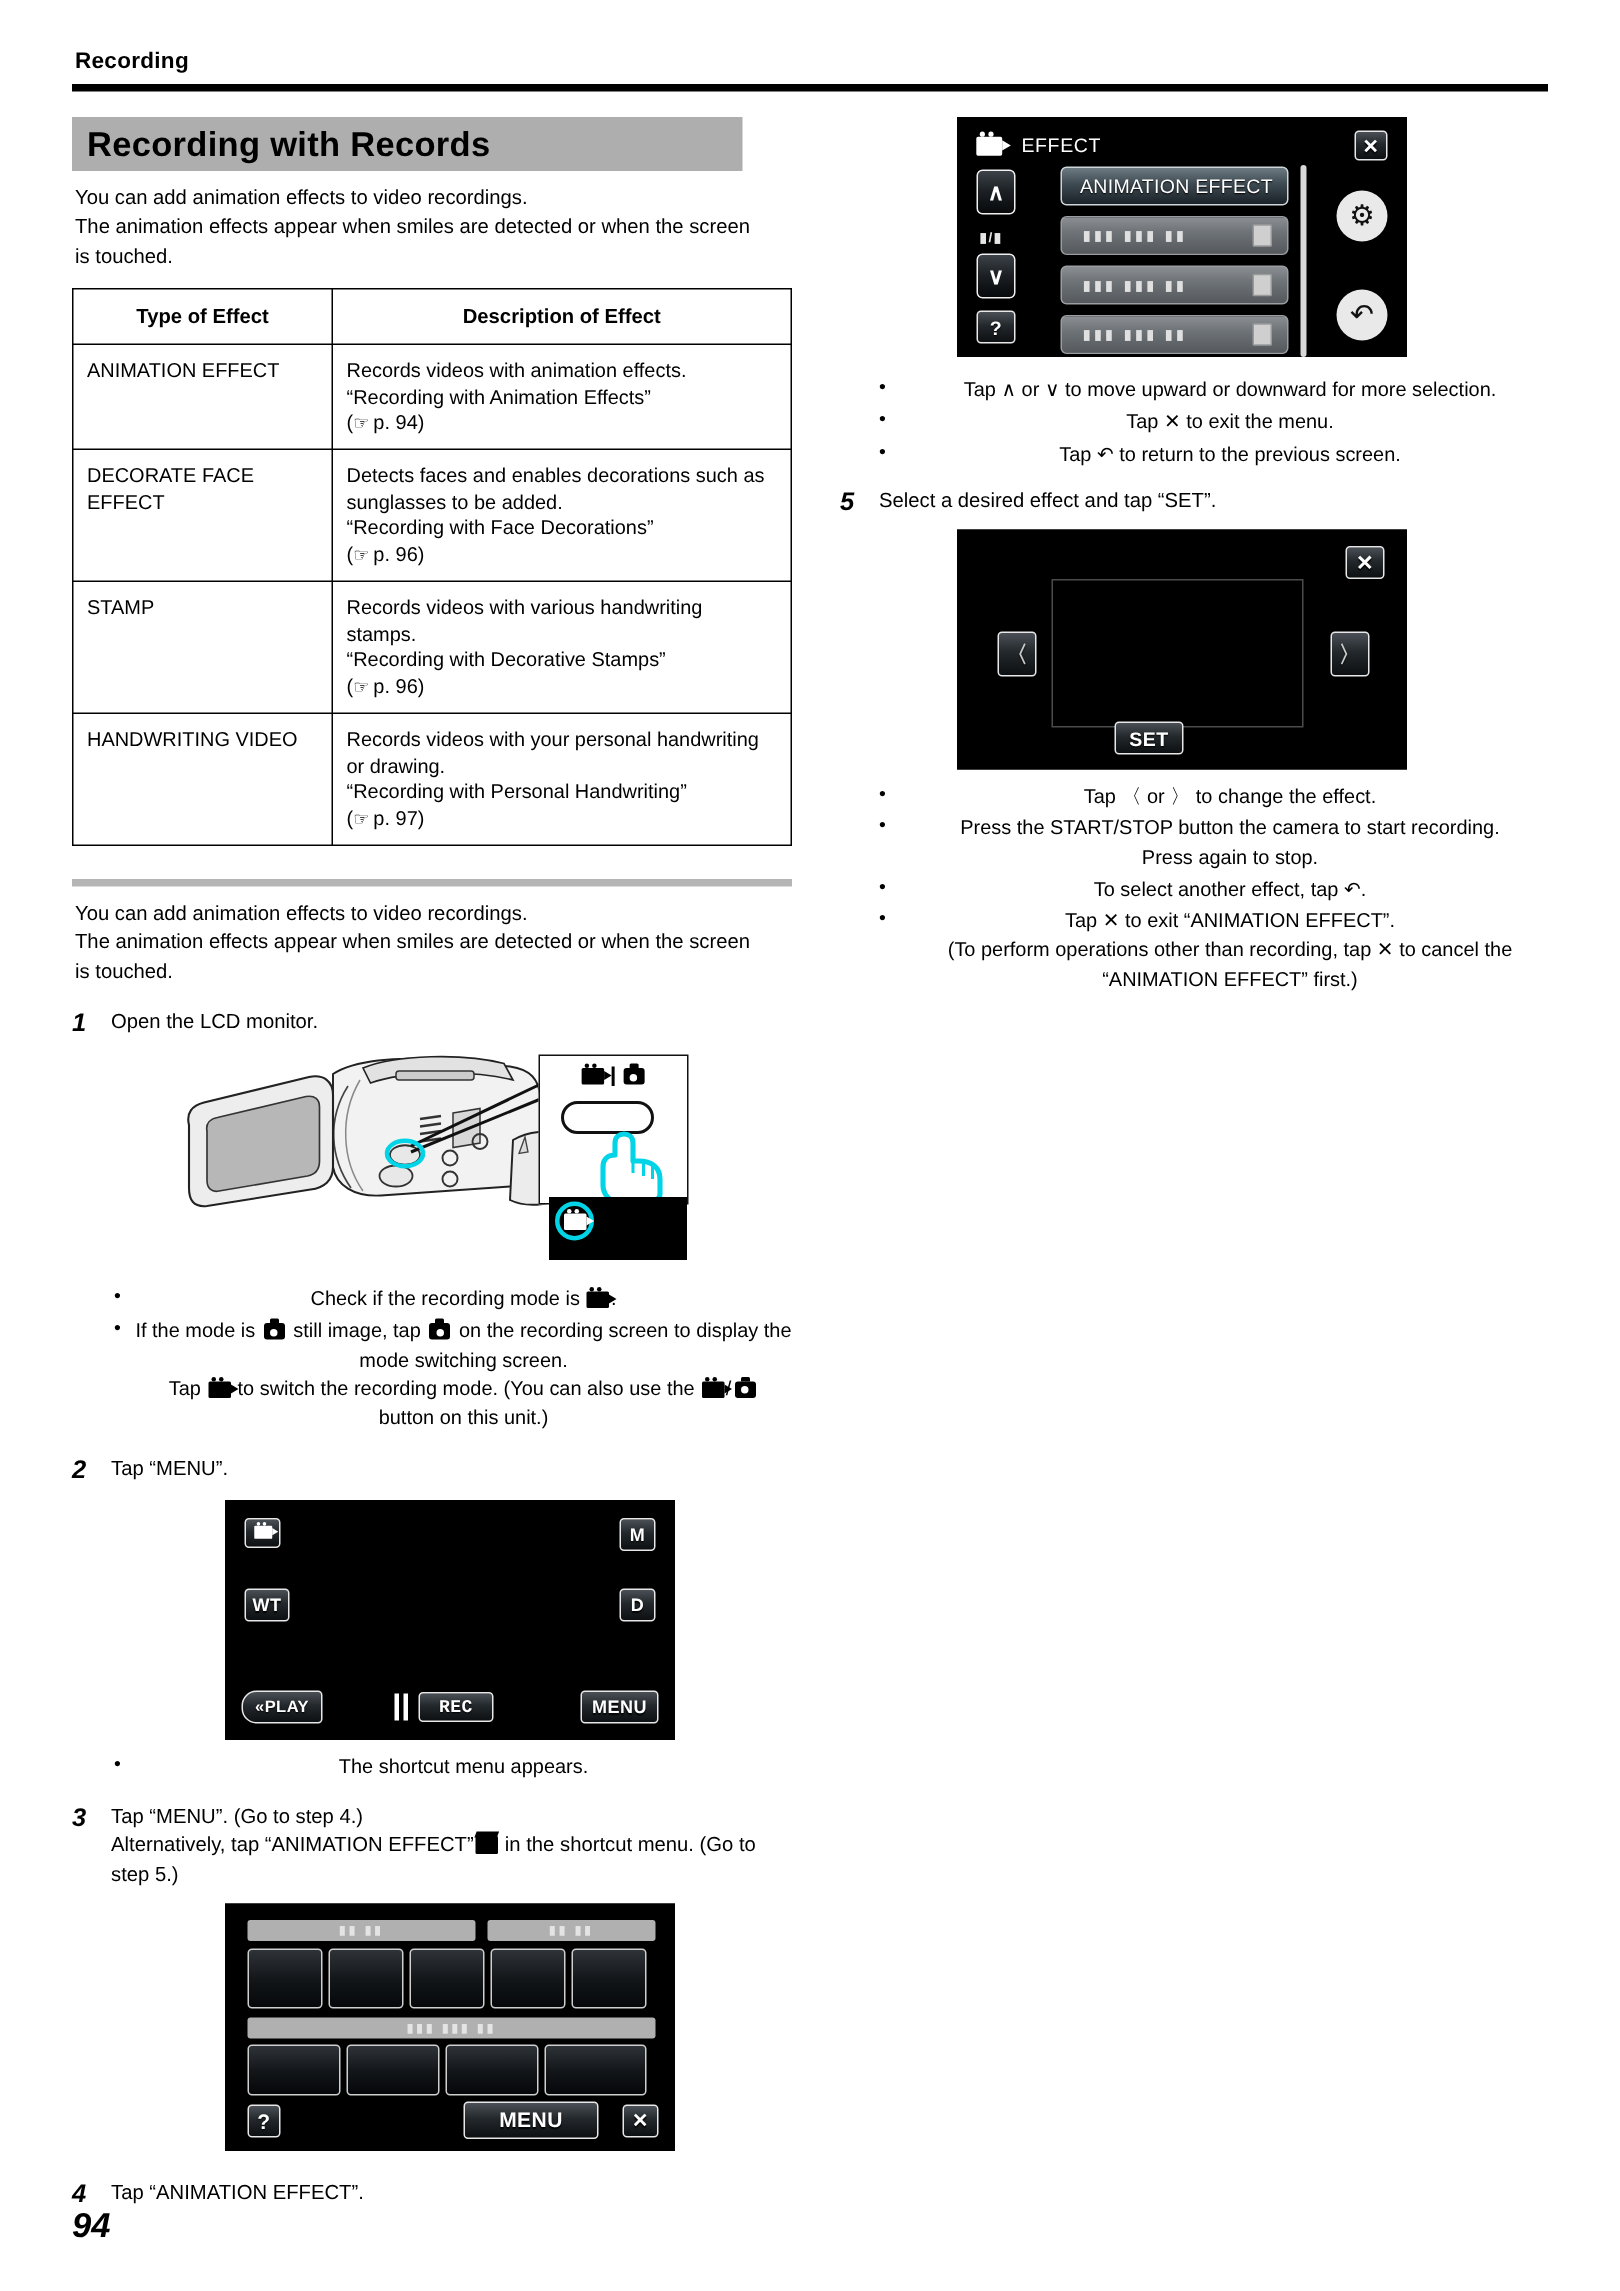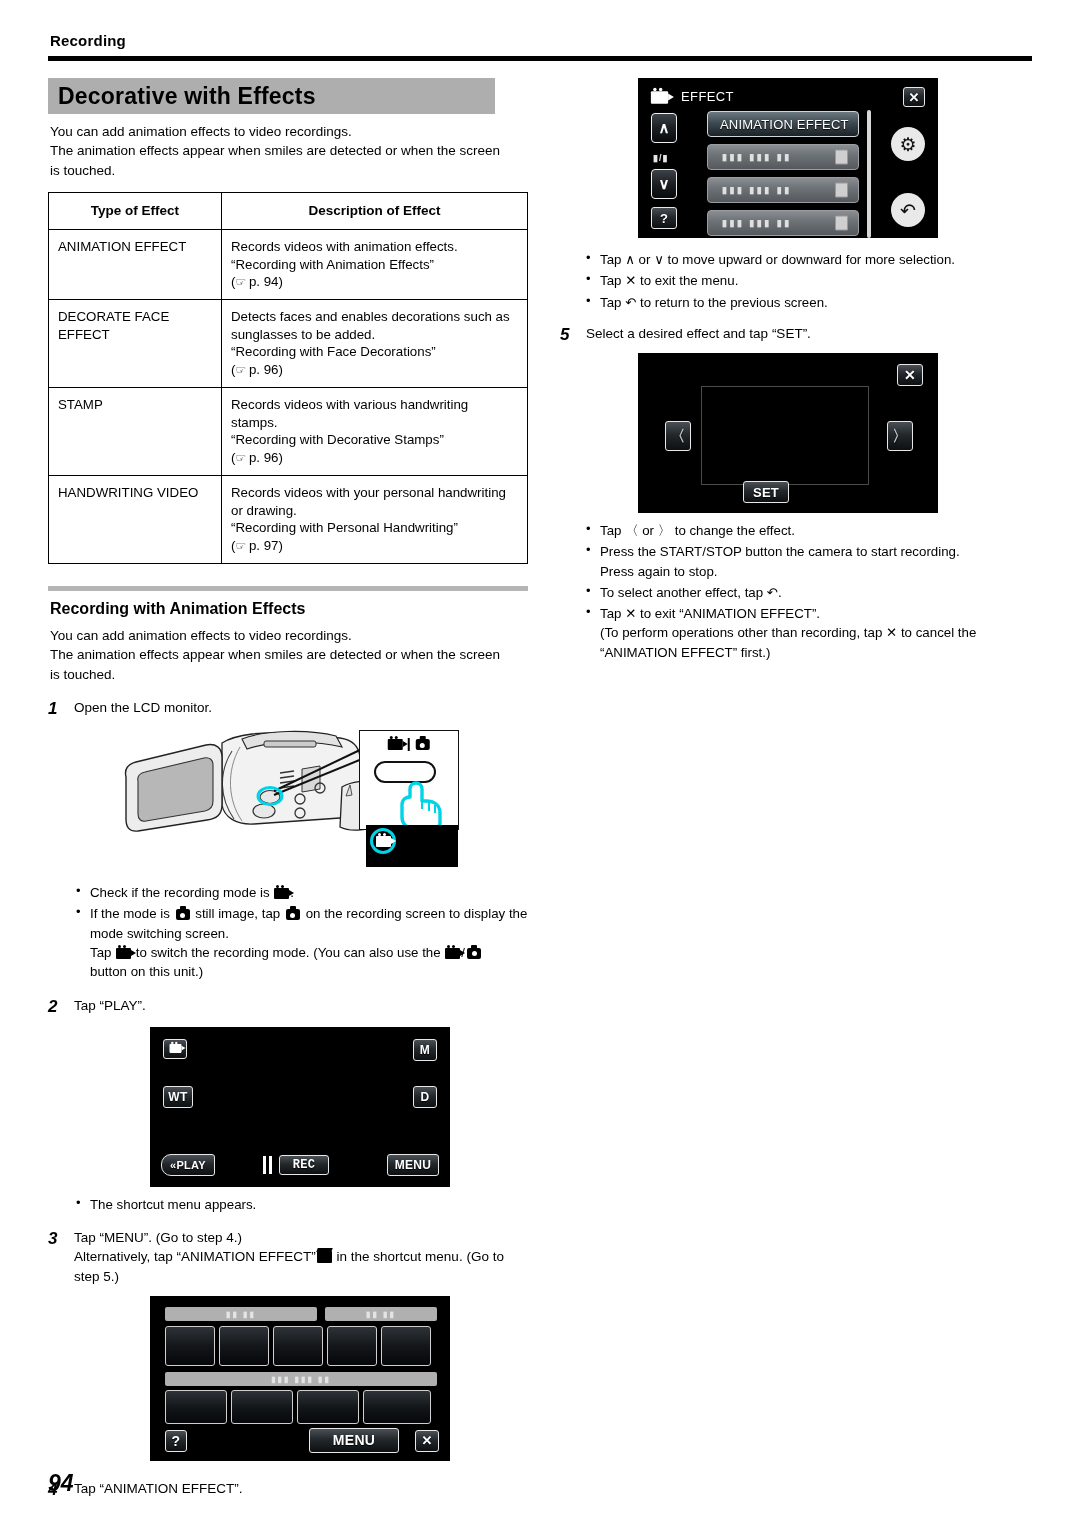--- a/index.html
+++ b/index.html
@@ -62,21 +62,21 @@
   .step { display:flex; margin-top:14px; }
   .step-num {
     width:26px; flex:0 0 26px;
     font-size:17px; font-style:italic; font-weight:bold;
     line-height:1.25;
   }
   .step-body { font-size:13.5px; line-height:1.43; flex:1; }
   .step-body p { margin:0; }
 
   
-  ul.bullets { list-style:none; margin:8px 0 0 0; padding:0; }
+  ul.bullets { list-style:none; margin:8px 0 0 0; padding:0;text-align:center; }
   ul.bullets > li {
     position:relative; padding-left:16px; margin-bottom:2px;
     font-size:13.3px; line-height:1.45;
   }
   ul.bullets > li:before {
     content:"•"; position:absolute; left:2px; top:-1px; font-size:13px;
   }
   ul.bullets.indent { margin-left:26px; }
 
   
@@ -206,21 +206,21 @@
 <body>
 
 <div class="page">
 
   <div class="running-head">Recording</div>
   <div class="head-rule"></div>
 
   <div class="col-left">
 
     <div class="title-bar">
-      <h1>Decorative with Effects</h1>
+      <h1>Recording with Records</h1>
     </div>
 
     <div class="body-text">
       <p>You can add animation effects to video recordings.</p>
       <p>The animation effects appear when smiles are detected or when the screen</p>
       <p>is touched.</p>
     </div>
 
     <table class="effects">
       <colgroup>
@@ -263,21 +263,20 @@
           <td>
             <div>Records videos with your personal handwriting or drawing.</div>
             <div>“Recording with Personal Handwriting”</div>
             <div class="ref">(<span class="hand-icon">☞</span>&nbsp;<span>p. 97</span>)</div>
           </td>
         </tr>
       </tbody>
     </table>
 
     <div class="sub-rule"></div>
-    <h2 class="sub">Recording with Animation Effects</h2>
 
     <div class="body-text">
       <p>You can add animation effects to video recordings.</p>
       <p>The animation effects appear when smiles are detected or when the screen</p>
       <p>is touched.</p>
     </div>
 
     <div class="step">
       <div class="step-num">1</div>
       <div class="step-body">Open the LCD monitor.</div>
@@ -359,21 +358,21 @@
         <span>Tap</span>
         <span class="g vid-ico"></span>
         <span>to switch the recording mode. (You can also use the</span>
         <span class="g vid-ico"></span><span>/</span><span class="g still-ico"></span><br>
         <span>button on this unit.)</span>
       </li>
     </ul>
 
     <div class="step">
       <div class="step-num">2</div>
-      <div class="step-body">Tap “PLAY”.</div>
+      <div class="step-body">Tap “MENU”.</div>
     </div>
 
     <div class="lcd" id="screen-rec">
       <div class="btn" style="left:12px; top:11px; width:24px; height:20px;">
         <span class="g vid-ico" style="filter:invert(1); transform:scale(.8);"></span>
       </div>
       <div class="btn" style="right:12px; top:11px; width:24px; height:22px;">M</div>
       <div class="btn" style="left:12px; top:58px; width:30px; height:22px;">WT</div>
       <div class="btn" style="right:12px; top:58px; width:24px; height:22px;">D</div>
       <div class="btn" style="left:10px; bottom:10px; width:54px; height:22px; border-radius:10px 3px 3px 10px;">

